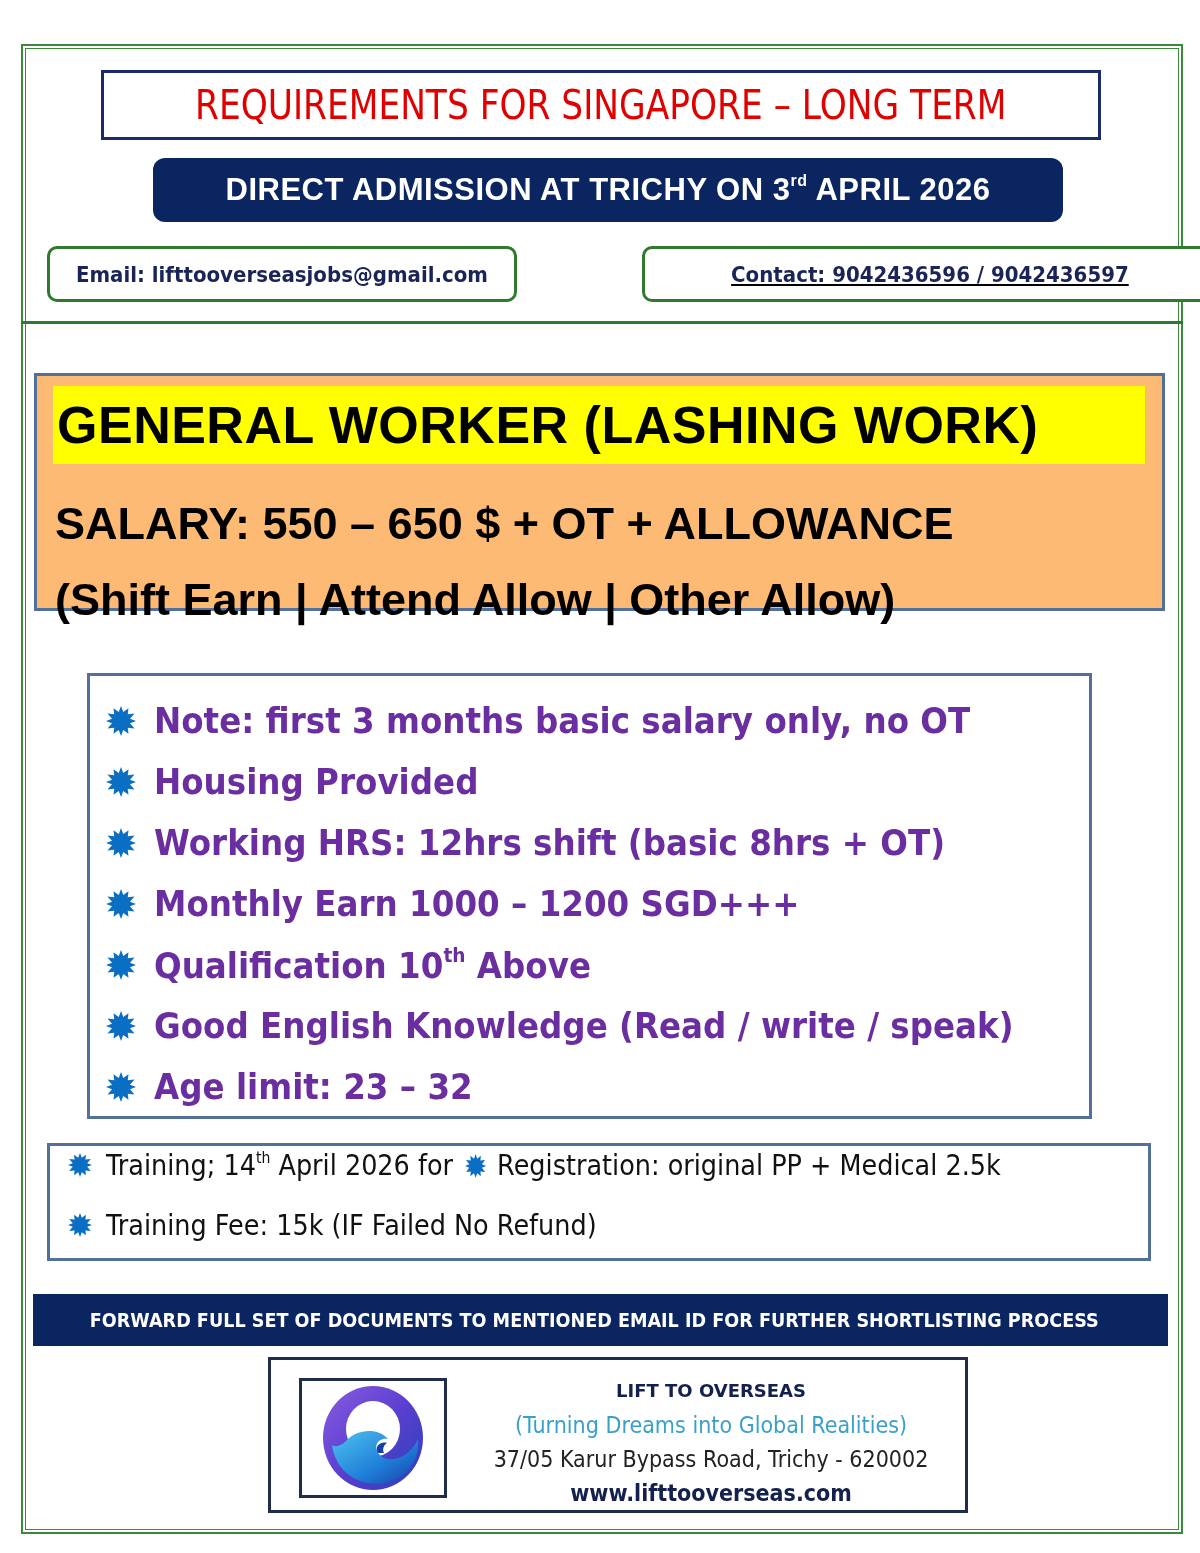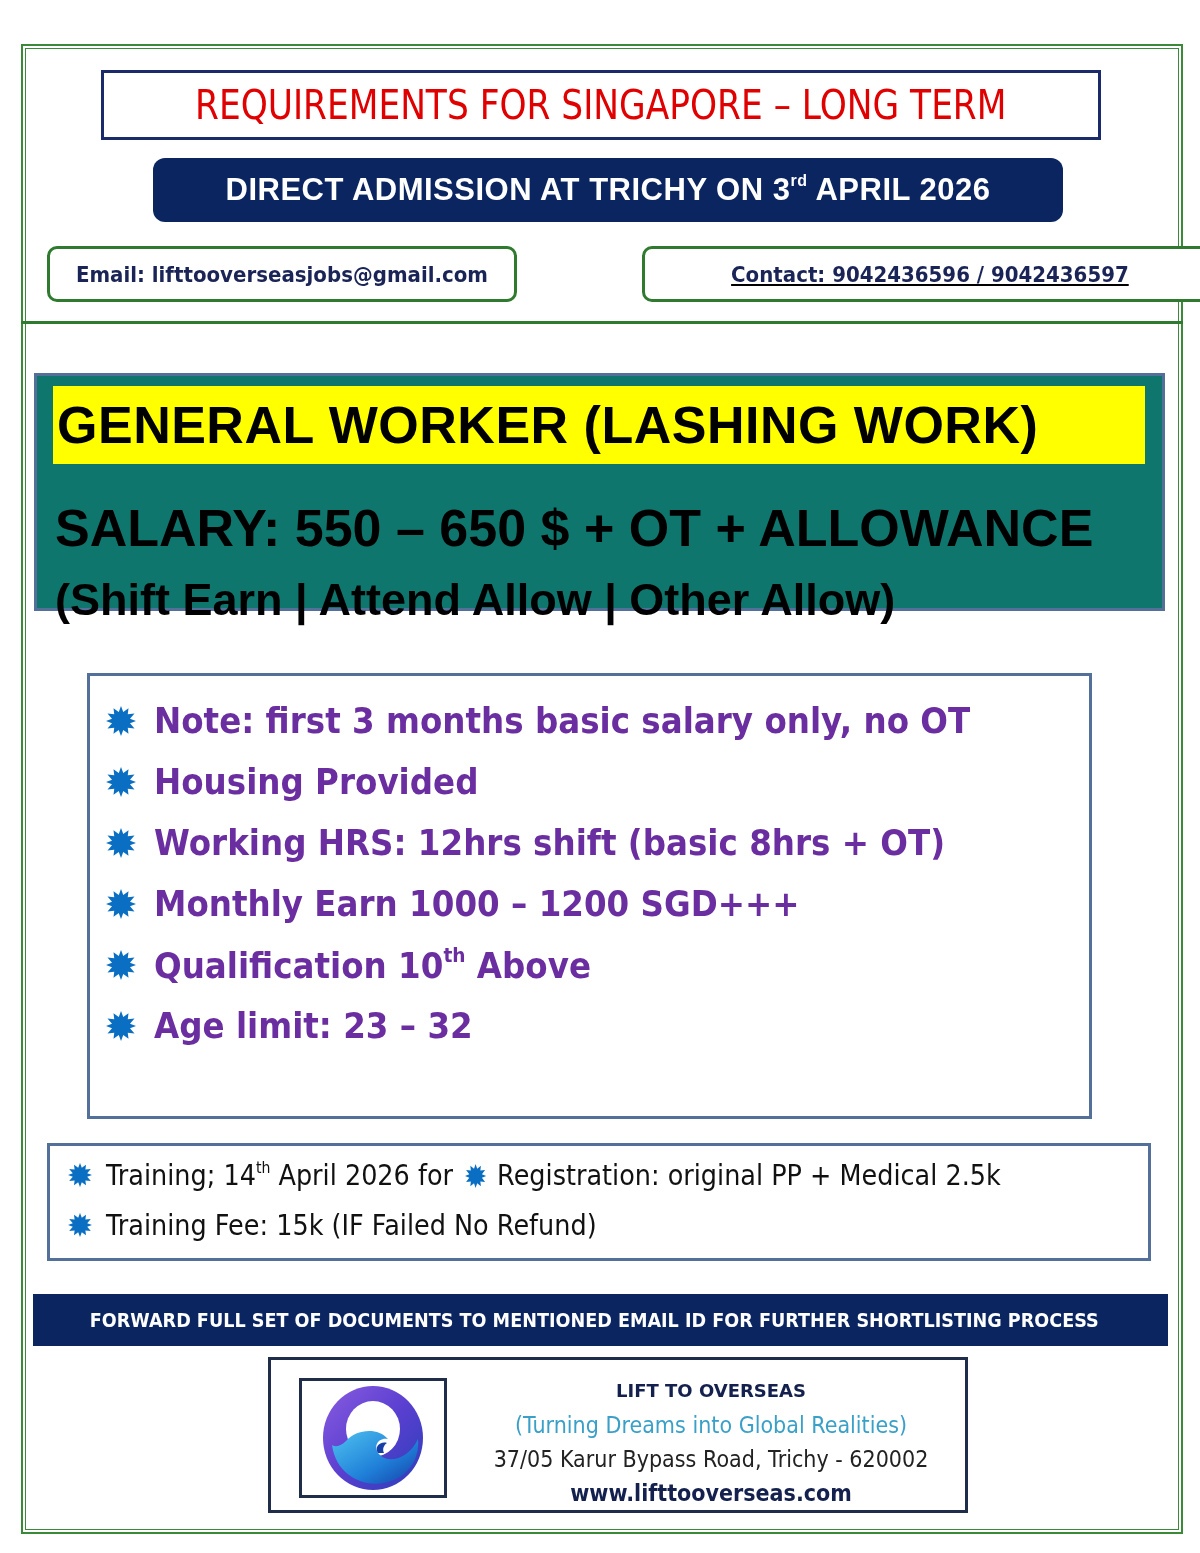--- a/index.html
+++ b/index.html
@@ -38,29 +38,29 @@
     .contact-box {
       position: absolute; top: 246px; height: 56px; border: 3px solid #2f7a2f; border-radius: 10px;
       display: flex; align-items: center; justify-content: center; background: #fff;
     }
     .contact-box.email { left: 47px; width: 470px; }
     .contact-box.phone { left: 642px; width: 575px; text-decoration: underline; }
     .contact-text { color: #1a2456; font-size: 22px; font-weight: bold; font-family: "DejaVu Sans", sans-serif; transform: scaleX(0.9); white-space: nowrap; }
 
     .job-box {
       position: absolute; left: 34px; top: 373px; width: 1131px; height: 238px;
-      border: 3px solid #52709a; background: #0f766e;
+      border: 3px solid #52709a; background: #fdba74;
     }
     .job-title-bar {
       position: absolute; left: 16px; top: 10px; width: 1092px; height: 78px; background: #ffff00;
       display: flex; align-items: center; padding-left: 4px;
     }
     .job-title { font-size: 52px; font-weight: bold; color: #000; white-space: nowrap; letter-spacing: 0.5px; }
     .salary-line {
-      position: absolute; left: 18px; top: 122px; font-size: 52px; font-weight: bold; color: #000; white-space: nowrap;
+      position: absolute; left: 18px; top: 122px; font-size: 45px; font-weight: bold; color: #000; white-space: nowrap;
     }
     .allowance-line {
       position: absolute; left: 18px; top: 198px; font-size: 45px; font-weight: bold; color: #000; white-space: nowrap;
     }
 
     .req-box {
       position: absolute; left: 87px; top: 673px; width: 1005px; height: 446px;
       border: 3px solid #52709a; background: #fff;
     }
     .req-list { position: absolute; left: 16px; top: 14px; list-style: none; }
@@ -78,21 +78,21 @@
     .training-box {
       position: absolute; left: 47px; top: 1143px; width: 1104px; height: 118px;
       border: 3px solid #52709a; background: #fff;
     }
     .training-row {
       position: absolute; left: 18px; display: flex; align-items: center;
       font-size: 29px; color: #111; white-space: nowrap; font-family: "DejaVu Sans", sans-serif;
     }
     .training-row .txt { transform: scaleX(0.88); transform-origin: left center; display: inline-block; }
     .training-row sup { font-size: 16px; vertical-align: 12px; }
-    .training-row.r1 { top: 12px; justify-content: space-between; }
+    .training-row.r1 { top: 2px; justify-content: space-between; }
     .training-row.r2 { top: 62px; }
     .burst-sm { width: 24px; height: 24px; margin-right: 14px; flex: none; }
     .inline-burst { display: inline-block; width: 24px; height: 24px; margin: 0 12px 0 14px; vertical-align: -3px; }
 
     .forward-bar {
       position: absolute; left: 33px; top: 1294px; width: 1135px; height: 52px; background: #0b2561;
       display: flex; align-items: center; justify-content: flex-end;
     }
     .forward-text { color: #fff; font-size: 20px; font-weight: bold; white-space: nowrap; font-family: "DejaVu Sans", sans-serif; transform: scaleX(0.88); }
 
@@ -173,20 +173,26 @@
       <svg class="burst">
           <use href="#burst"></use>
         </svg>
       <span class="txt">Monthly Earn 1000 – 1200 SGD+++</span>
     </li>
     <li class="req-item">
       <svg class="burst">
           <use href="#burst"></use>
         </svg>
       <span class="txt"><span>Qualification 10</span><sup>th</sup><span> Above</span></span>
+    </li>
+    <li class="req-item">
+      <svg class="burst">
+          <use href="#burst"></use>
+        </svg>
+      <span class="txt">Good English Knowledge (Read / write / speak)</span>
     </li>
     <li class="req-item">
       <svg class="burst">
           <use href="#burst"></use>
         </svg>
       <span class="txt">Age limit: 23 – 32</span>
     </li>
   </ul>
 </div>
 

